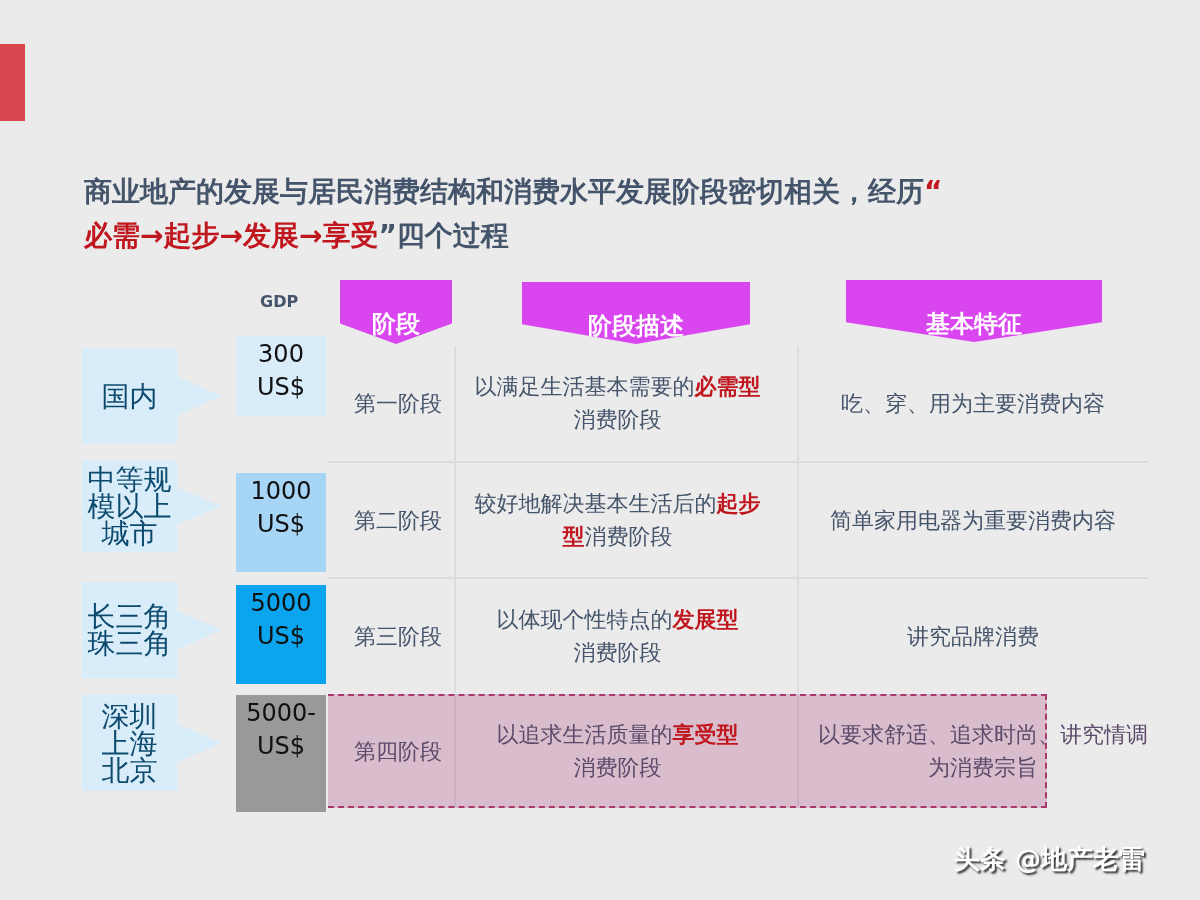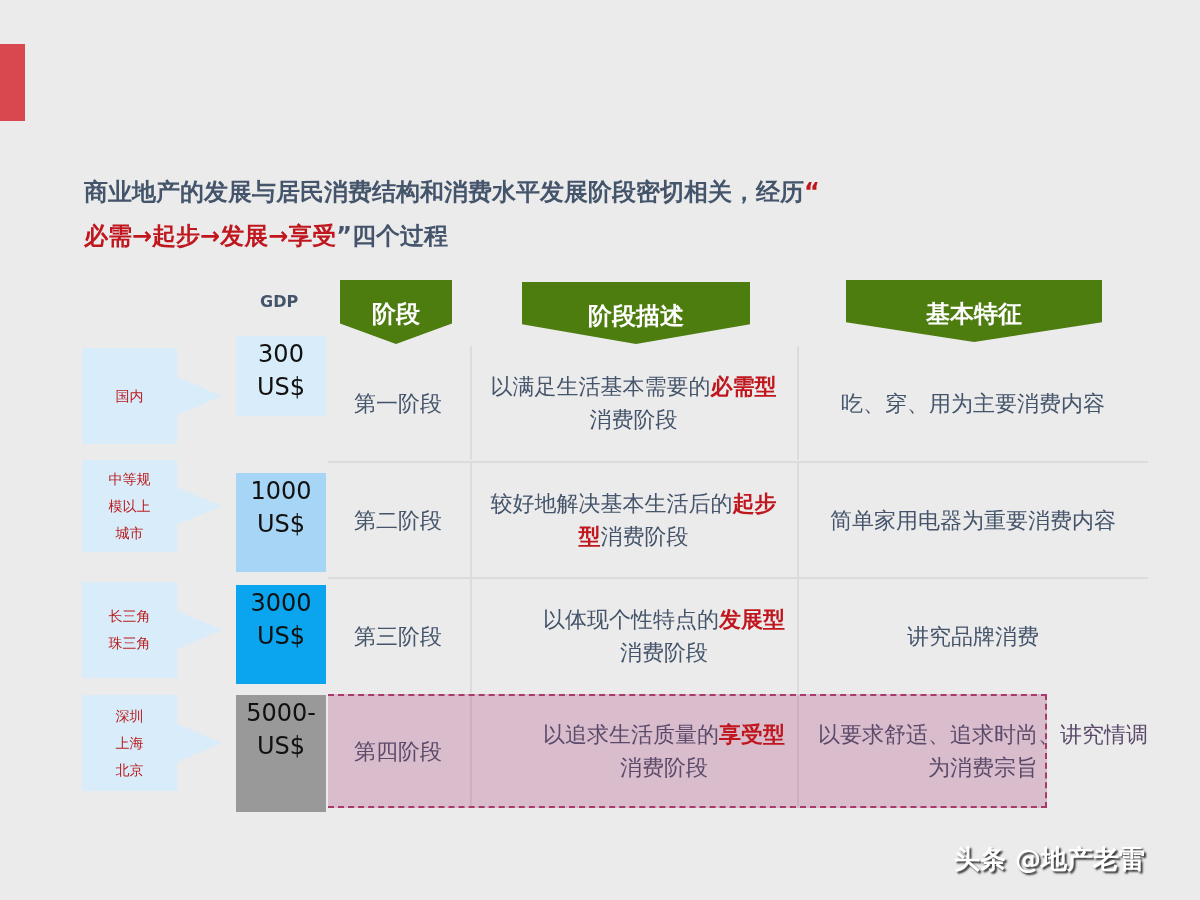--- a/index.html
+++ b/index.html
@@ -9,68 +9,68 @@
       font-family: "DejaVu Sans", "Liberation Sans", sans-serif;
       position: relative;
       color: #44546a;
     }
     .accent-bar {
       position: absolute; left: 0; top: 44px; width: 25px; height: 77px;
       background: #d9474f;
     }
     .title {
       position: absolute; left: 84px; top: 170px; width: 1060px;
-      font-size: 24px; font-weight: bold; line-height: 44px;
+      font-size: 28px; font-weight: bold; line-height: 44px;
       color: #44546a; letter-spacing: 0px;
     }
     .title .red { color: #c0161e; }
 
     .gdp-label {
       position: absolute; left: 260px; top: 292px;
       font-size: 16px; font-weight: bold; color: #44546a;
     }
     .hdr {
-      position: absolute; background: #4d7c0f; color: #fff;
+      position: absolute; background: #d946ef; color: #fff;
       font-size: 24px; font-weight: bold;
       display: flex; align-items: flex-start; justify-content: center;
-      padding-top: 18px; box-sizing: border-box;
+      padding-top: 28px; box-sizing: border-box;
       clip-path: polygon(0 0, 100% 0, 100% 68%, 50% 100%, 0 68%);
     }
     .hdr-stage { left: 340px; top: 280px; width: 112px; height: 64px; }
     .hdr-desc  { left: 522px; top: 282px; width: 228px; height: 62px; }
     .hdr-feat  { left: 846px; top: 280px; width: 256px; height: 62px; }
 
     
     .region {
       position: absolute; left: 82px; width: 140px;
       background: #d9ecfa;
       clip-path: polygon(0 0, 68% 0, 68% 30%, 100% 50%, 68% 70%, 68% 100%, 0 100%);
     }
     .region span {
       position: absolute; left: 0; width: 95px; top: 50%; transform: translateY(-50%);
-      text-align: center; font-size: 14px; line-height: 27px; color: #b91c1c;
+      text-align: center; font-size: 28px; line-height: 27px; color: #0c4a6e;
     }
 
     .gdp-box {
       position: absolute; left: 236px; width: 90px;
       text-align: center; font-size: 24px; line-height: 33px; color: #111;
       font-family: "DejaVu Sans", sans-serif; padding-top: 2px; box-sizing: border-box;
     }
 
     .row {
       position: absolute; left: 328px; width: 820px;
     }
     .cell {
       position: absolute; top: 0; bottom: 0;
       display: flex; align-items: center; justify-content: center;
       text-align: center; font-size: 22px; line-height: 33px; color: #44546a;
       box-sizing: border-box; padding: 0 10px;
     }
     .c-stage { left: 0; width: 140px; }
-    .c-desc  { left: 142px; width: 325px; border-left: 2px solid #dcdcdc; justify-content: flex-end; }
+    .c-desc  { left: 126px; width: 325px; border-left: 2px solid #dcdcdc; }
     .c-feat  { left: 469px; width: 350px; border-left: 2px solid #dcdcdc; }
     .row-sep { position: absolute; left: 328px; width: 820px; height: 2px; background: #dcdcdc; }
     .hl { color: #c0161e; font-weight: bold; }
 
     .row4 {
       background: #d9bdcc;
       border-top: 2px dashed #a8396a; border-bottom: 2px dashed #a8396a; border-right: 2px dashed #a8396a;
       box-sizing: border-box;
     }
     .row4 .cell { color: #5b4a6a; }
@@ -141,21 +141,21 @@
 </div>
 <div class="row-sep" style="top:577px;"></div>
 
 <div class="region" style="top:582px;height:96px;">
   <span>
     <div>长三角</div>
     <div>珠三角</div>
   </span>
 </div>
 <div class="gdp-box" style="top:585px;height:99px;background:#0aa5ee;">
-  <div>3000</div>
+  <div>5000</div>
   <div>US$</div>
 </div>
 <div class="row" style="top:579px;height:114px;">
   <div class="cell c-stage">第三阶段</div>
   <div class="cell c-desc">
     <div><span>以体现个性特点的</span><span class="hl">发展型</span><br><span>消费阶段</span></div>
   </div>
   <div class="cell c-feat">讲究品牌消费</div>
 </div>
 

